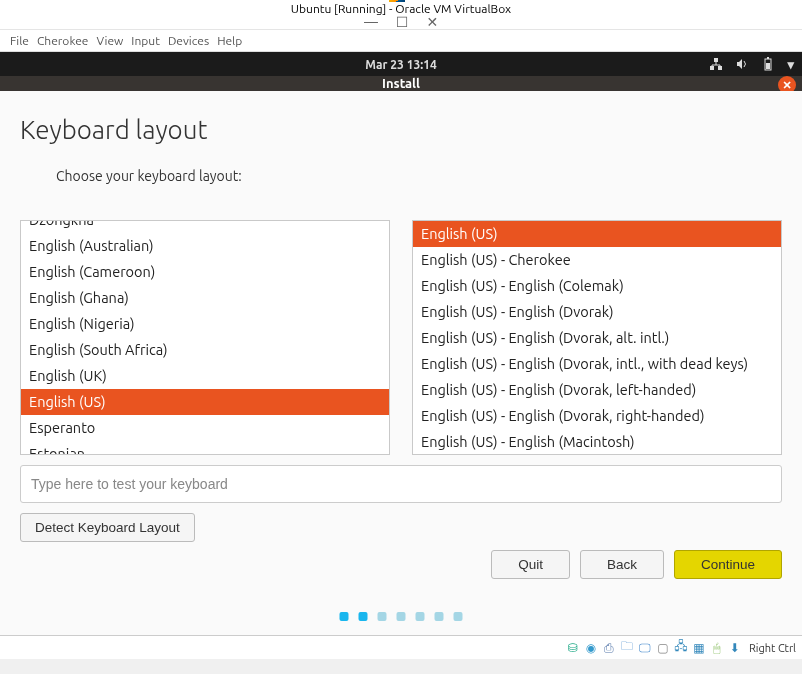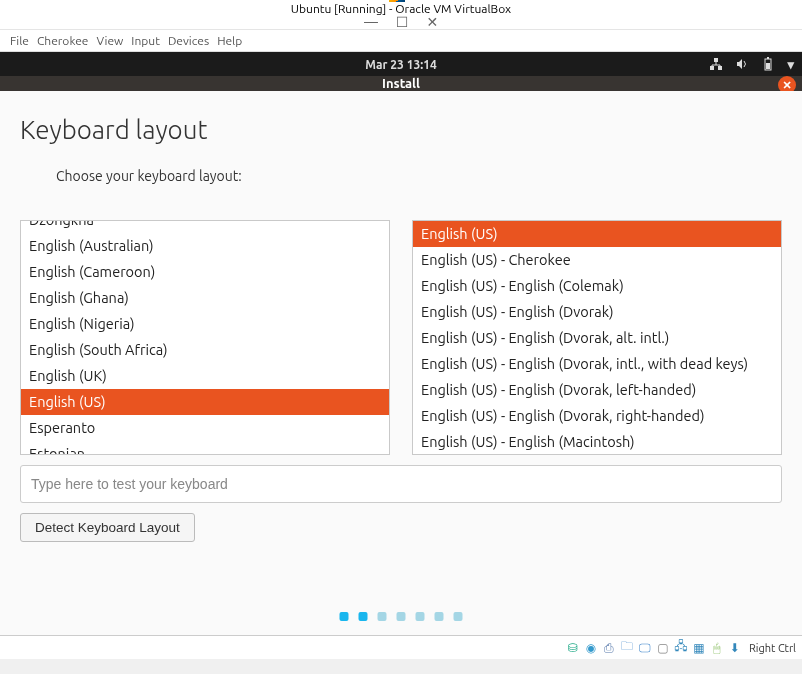--- a/index.html
+++ b/index.html
@@ -122,20 +122,25 @@
         <div class="item">English (US) - English (Macintosh)</div>
       </div>
   </div>
 
   <input type="text" class="test-input" placeholder="Type here to test your keyboard" style="">
 
   <div>
     <button class="detect-btn">Detect Keyboard Layout</button>
   </div>
 
+  <div class="action-row">
+    <button>Quit</button>
+    <button>Back</button>
+    <button class="primary">Continue</button>
+  </div>
 
   <div class="progress-dots" id="dots">
       <span class="active"></span>
       <span class="active"></span>
       <span></span>
       <span></span>
       <span></span>
       <span></span>
       <span></span>
     </div>

